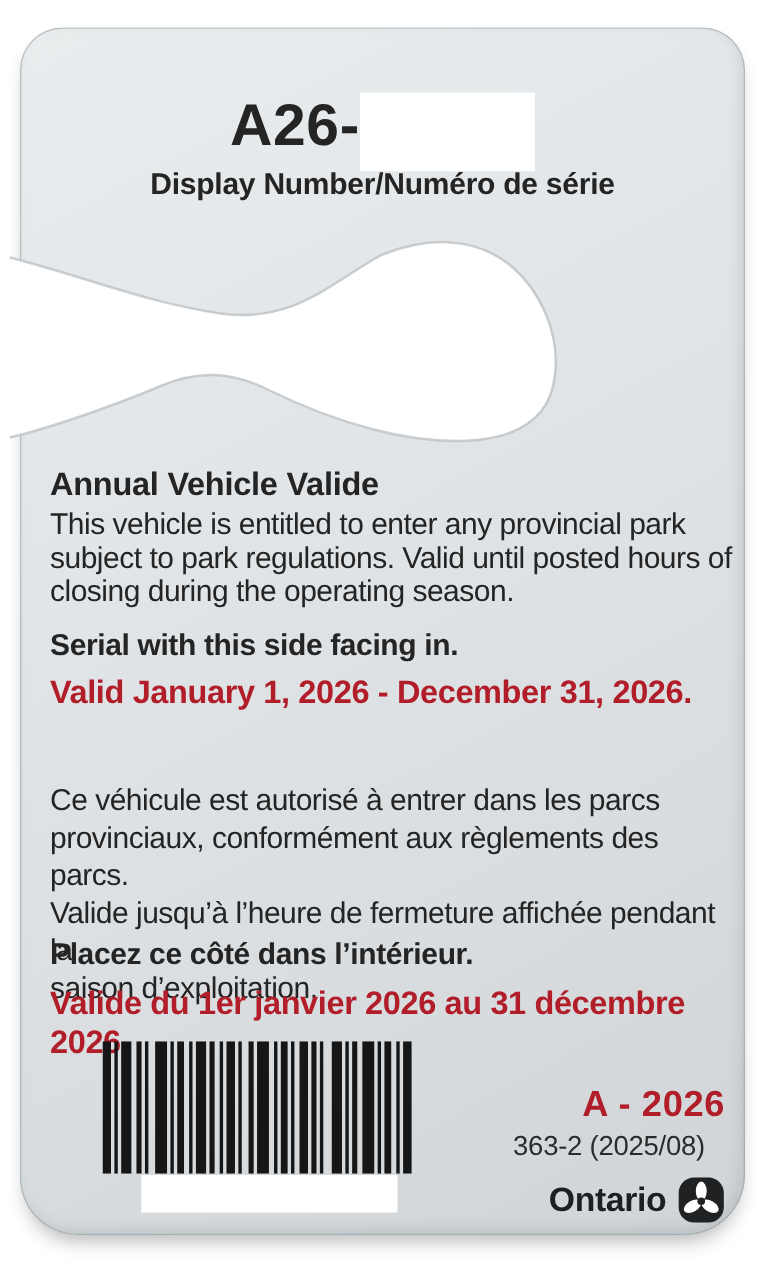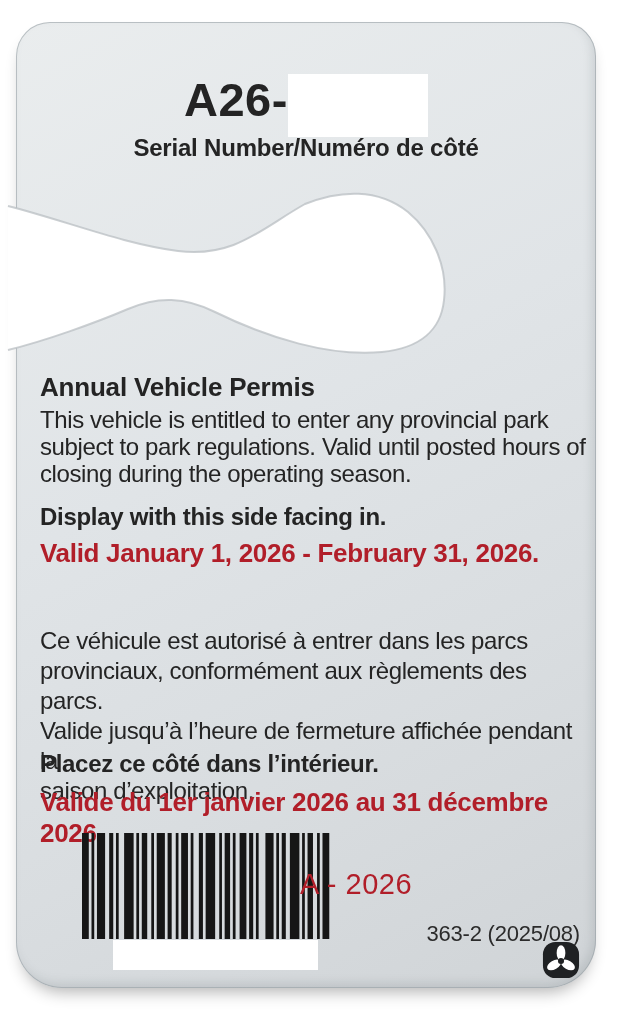--- a/index.html
+++ b/index.html
@@ -72,56 +72,56 @@
   .fr-valid    { top: 765px; }
 
   
   .barcode { left: 66px; top: 811px; width: 250px; height: 106px; }
   .barcode svg { display: block; width: 250px; height: 106px; }
   .barcode-redact { left: 97px; top: 918px; width: 205px; height: 30px; }
 
   
   .permit-code {
     right: 16px; top: 846px; width: 280px;
-    font-size: 29px; font-weight: 400; letter-spacing: 0.5px;
+    text-align: right;
+    font-size: 29px; font-weight: 700; letter-spacing: 0.5px;
   }
   .form-number {
-    right: 16px; top: 882px; width: 280px;
+    right: 32px; top: 882px; width: 280px;
     text-align: right;
     font-size: 22px; letter-spacing: -0.2px;
     color: #2b2b2b;
-    margin-top: 17px;
   }
   .brand-row {
     right: 16px; top: 919px;
     display: flex; align-items: center; gap: 9px;
   }
   .brand-word {
     font-size: 27px; font-weight: 700; letter-spacing: -0.3px;
     color: #1d1f21;
   }
   .trillium { width: 38px; height: 38px; display: block; }
 </style>
 </head>
 <body>
 
 <div class="stage">
 
   <div class="card">
 
     <div class="abs ink serial-prefix">A26-</div>
     <div class="abs redact serial-redact"></div>
-    <div class="abs ink serial-label">Serial Number/Numéro de côté</div>
-
-    <div class="abs ink lx section-heading en-heading">Annual Vehicle Permis</div>
+    <div class="abs ink serial-label">Display Number/Numéro de série</div>
+
+    <div class="abs ink lx section-heading en-heading">Annual Vehicle Valide</div>
     <div class="abs ink lx body-text en-body">This vehicle is entitled to enter any provincial park
 subject to park regulations. Valid until posted hours of
 closing during the operating season.</div>
-    <div class="abs ink lx display-note en-display">Display with this side facing in.</div>
-    <div class="abs lx validity en-valid" style="color:#b11e29;">Valid January 1, 2026 - February 31, 2026.</div>
+    <div class="abs ink lx display-note en-display">Serial with this side facing in.</div>
+    <div class="abs lx validity en-valid" style="color:#b11e29;">Valid January 1, 2026 - December 31, 2026.</div>
 
     <div class="abs ink lx body-text fr-body">Ce véhicule est autorisé à entrer dans les parcs
 provinciaux, conformément aux règlements des parcs.
 Valide jusqu’à l’heure de fermeture affichée pendant la
 saison d’exploitation.</div>
     <div class="abs ink lx display-note fr-display">Placez ce côté dans l’intérieur.</div>
     <div class="abs lx validity fr-valid" style="color:#b11e29;">Valide du 1er janvier 2026 au 31 décembre 2026.</div>
 
     <div class="abs barcode">
       <svg viewBox="0 0 250 106" xmlns="http://www.w3.org/2000/svg">
@@ -158,20 +158,21 @@
             <rect x="240.49" y="0" width="6.79" height="106"></rect>
           </g>
       </svg>
     </div>
     <div class="abs redact barcode-redact"></div>
 
     <div class="abs permit-code" style="color:#b11e29;">A - 2026</div>
     <div class="abs form-number">363-2 (2025/08)</div>
 
     <div class="abs brand-row">
+      <span class="brand-word">Ontario</span>
       <svg class="trillium" viewBox="0 0 40 40" xmlns="http://www.w3.org/2000/svg">
         <rect x="1" y="1" width="38" height="38" rx="13" fill="#1f2123"></rect>
         <g transform="translate(20,21)" fill="#ffffff">
           <ellipse cx="0" cy="-8.5" rx="4.6" ry="8" transform="rotate(0)"></ellipse>
           <ellipse cx="0" cy="-8.5" rx="4.6" ry="8" transform="rotate(120)"></ellipse>
           <ellipse cx="0" cy="-8.5" rx="4.6" ry="8" transform="rotate(240)"></ellipse>
           <circle cx="0" cy="0" r="3.2" fill="#1f2123"></circle>
         </g>
       </svg>
     </div>

